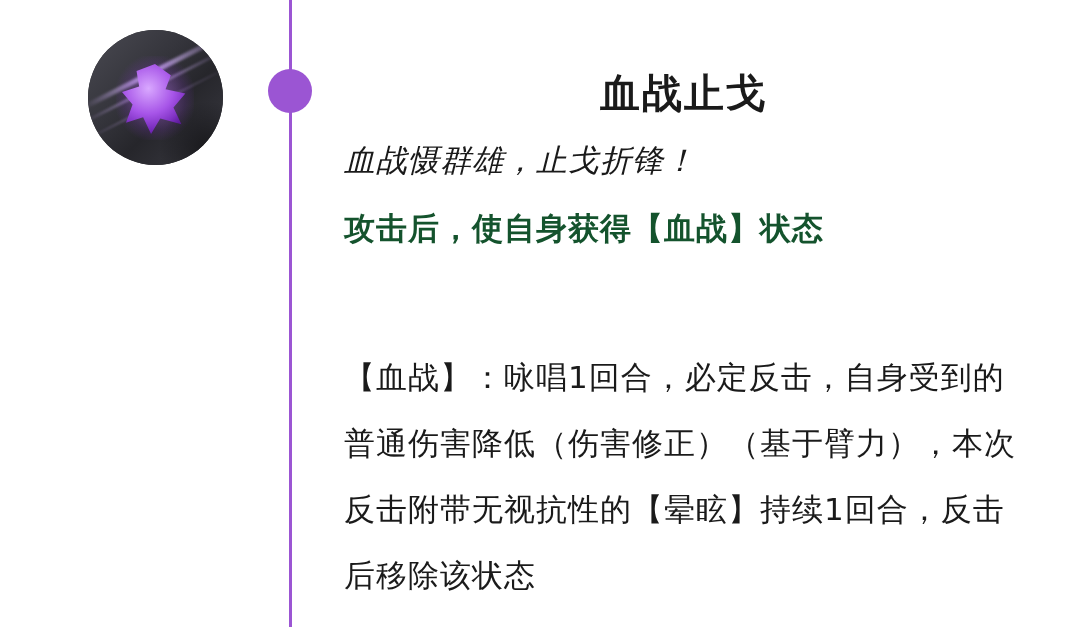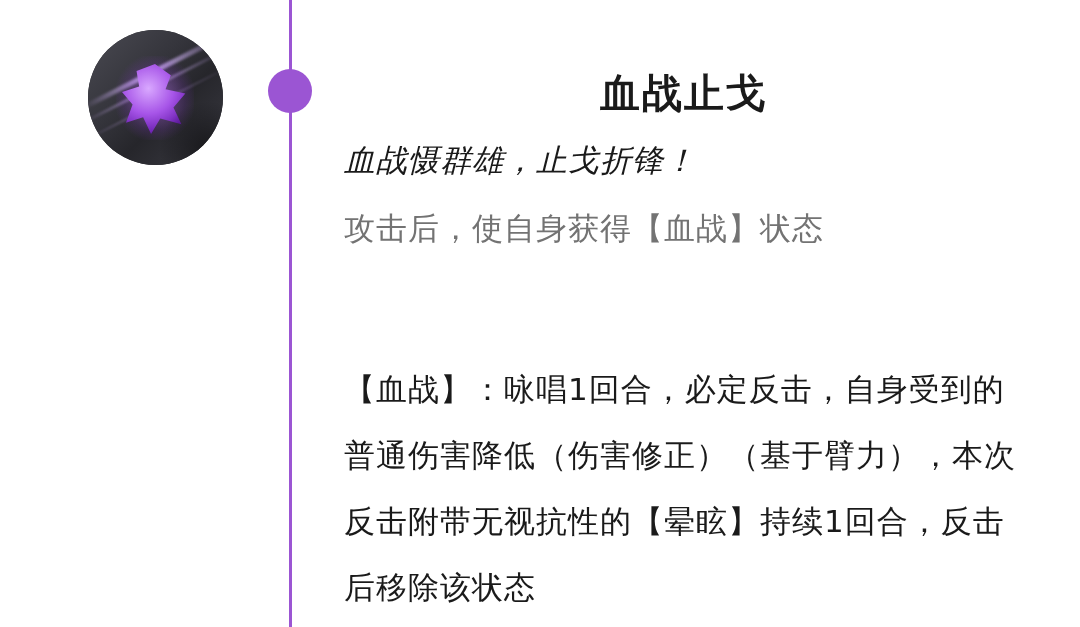--- a/index.html
+++ b/index.html
@@ -108,28 +108,29 @@
     font-style: italic;
     color: #1a1a1a;
     font-family: Liberation Sans, sans-serif;
     letter-spacing: 1px;
   }
   .effect-line {
     position: absolute;
     left: 4px;
     top: 208px;
     font-size: 31px;
-    color: #737373;
+    color: #14532d;
     font-family: "DejaVu Sans", "Liberation Sans", sans-serif;
     letter-spacing: 1px;
+    font-weight: bold;
   }
   .description {
     position: absolute;
     left: 4px;
-    top: 356px;
+    top: 344px;
     width: 680px;
     font-size: 31px;
     line-height: 66px;
     color: #1a1a1a;
     font-family: "DejaVu Sans", "Liberation Sans", sans-serif;
     letter-spacing: 1px;
   }
 </style>
 </head>
 <body>

